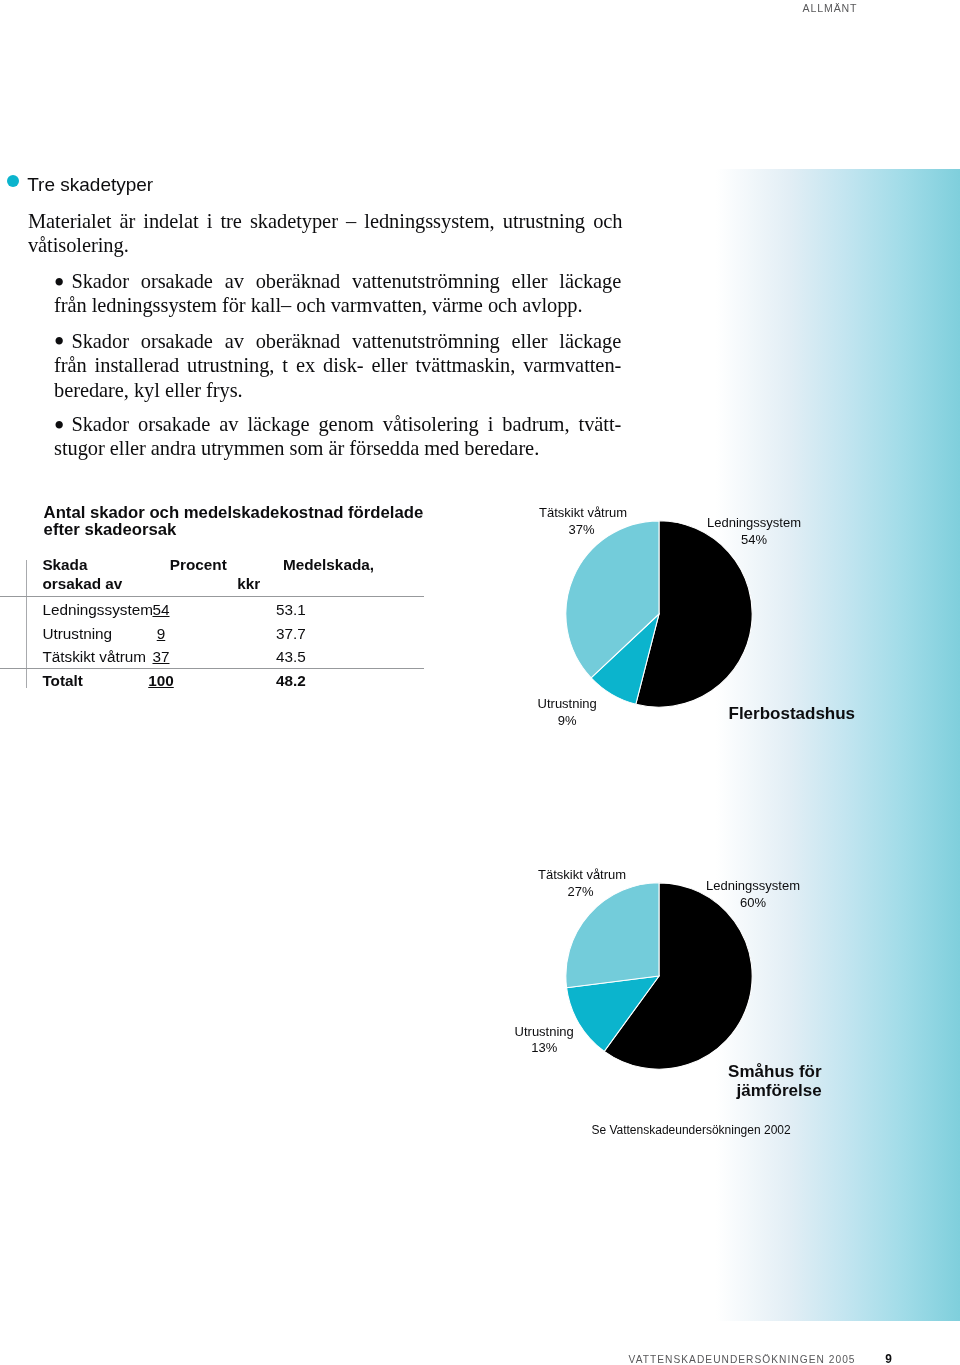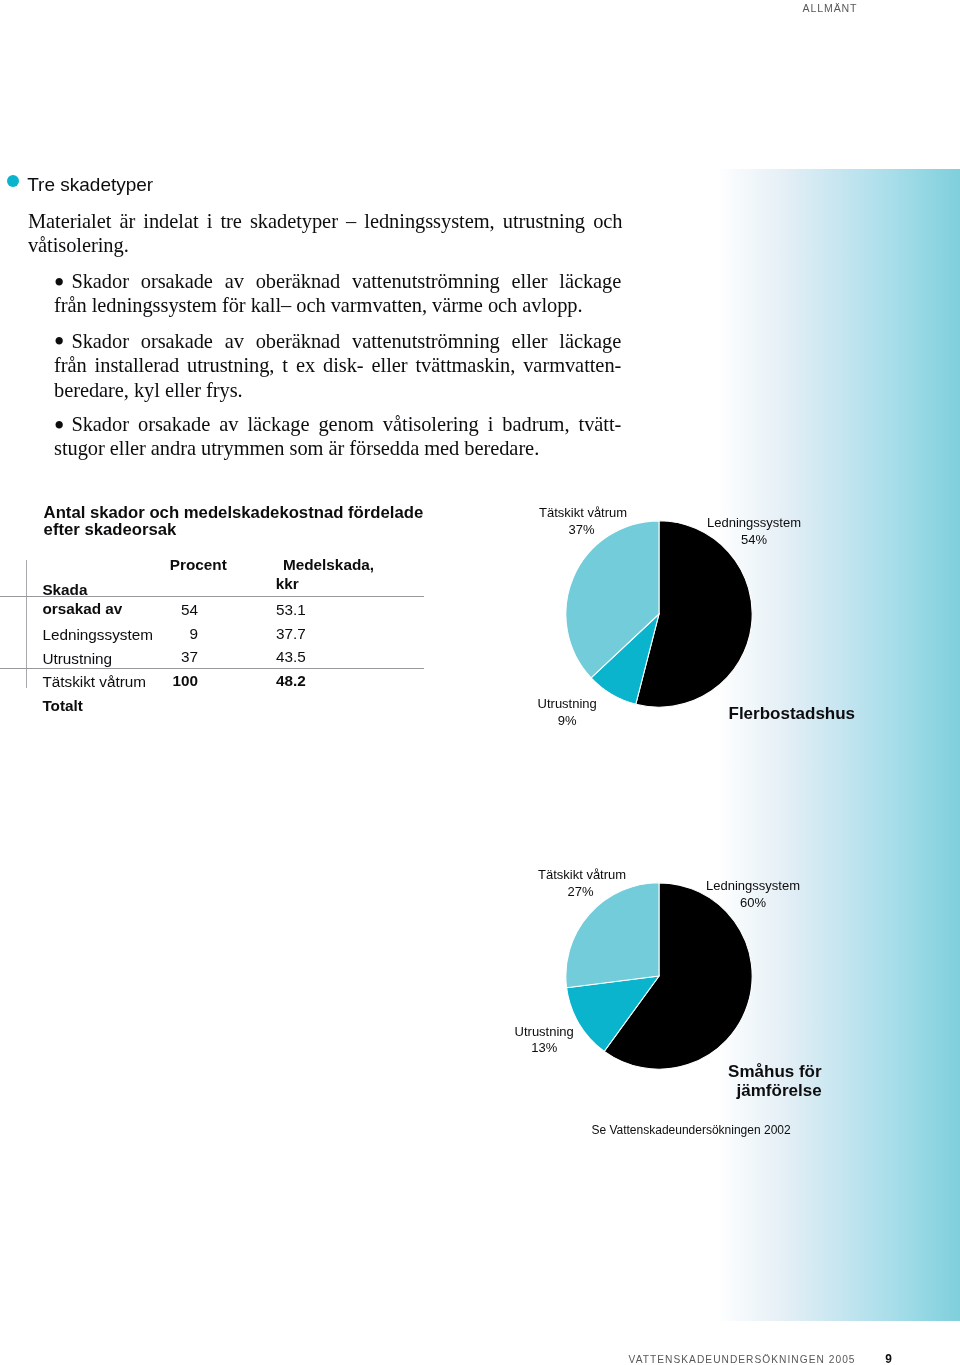--- a/index.html
+++ b/index.html
@@ -37,26 +37,26 @@
   
   #table-title{position:absolute;left:43.6px;top:503.9px;width:400px;font-size:16.72px;font-weight:bold;
       line-height:17.6px;color:#0d0d0f;white-space:nowrap;}
   #table-vrule{position:absolute;left:25.6px;top:559.9px;width:1.3px;height:128px;background:#a8aaad;}
   .hrule{position:absolute;left:0;height:1.5px;background:#97999c;}
   #hrule-1{top:595.5px;width:423.5px;}
   #hrule-2{top:667.6px;width:423.5px;}
   #data-table{position:absolute;left:0;top:550px;width:440px;height:150px;font-size:15.3px;
       color:#0d0d0f;}
   #data-table .cell{position:absolute;white-space:nowrap;line-height:14px;}
-  #data-table .c-name{left:42.4px;text-align:left;margin-top:25px;}
-  #data-table .c-pct{left:98px;width:100px;text-align:right;}
+  #data-table .c-name{left:42.4px;text-align:left;}
+  #data-table .c-pct{left:111px;width:100px;text-align:center;text-decoration:underline;}
   #data-table .c-cost{left:240.8px;width:100px;text-align:center;}
   #data-table .h-pct{left:126.8px;width:100px;text-align:right;}
   #data-table .h-cost{left:274px;width:100px;text-align:right;}
-  #data-table .h-kkr{left:237.2px;width:100px;text-align:center;}
+  #data-table .h-kkr{left:237.2px;width:100px;text-align:left;}
   #data-table .b{font-weight:bold;}
 
   
   .chart{position:absolute;}
   .pie-label{position:absolute;font-size:13px;color:#0d0d0f;line-height:16.8px;white-space:nowrap;}
   .pie-title{position:absolute;font-size:17px;font-weight:bold;color:#0d0d0f;white-space:nowrap;
       line-height:19.2px;text-align:right;}
   #chart-source{position:absolute;left:591.4px;top:1123.4px;font-size:12px;color:#0d0d0f;white-space:nowrap;text-align:center;}
 
   

